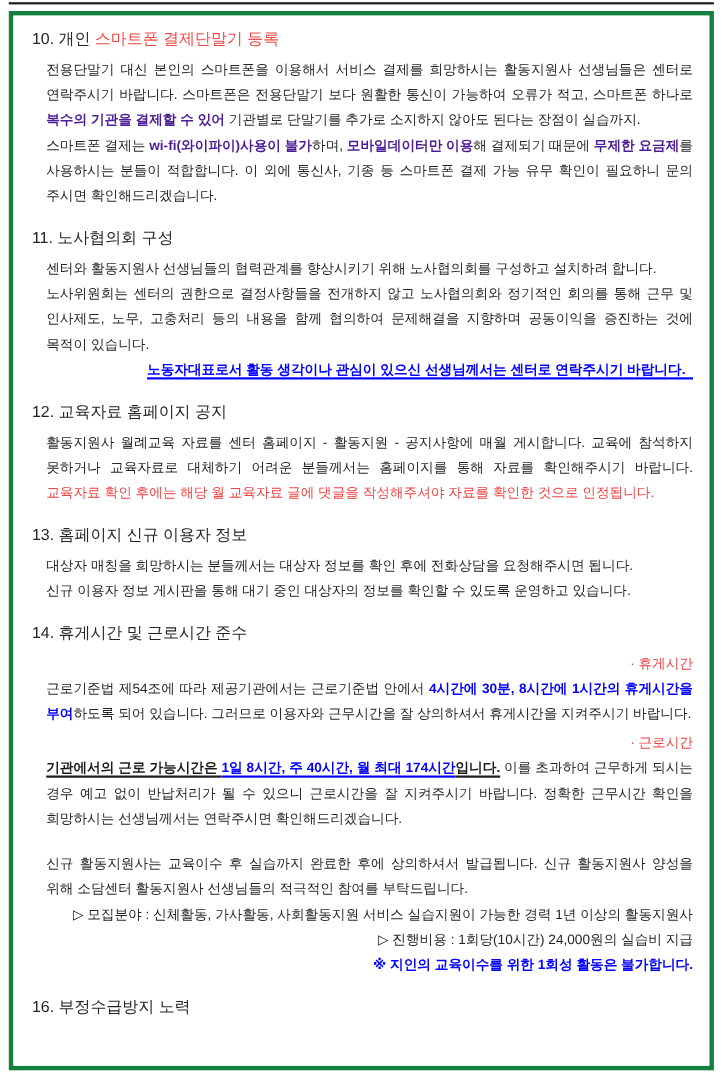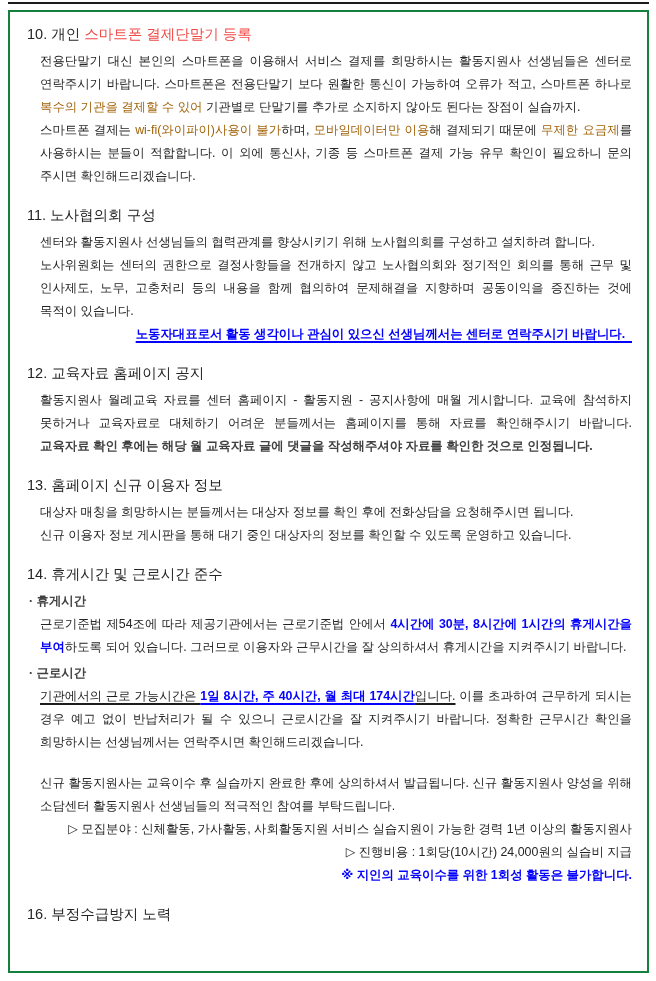--- a/index.html
+++ b/index.html
@@ -9,21 +9,21 @@
     background:#ffffff;
     font-family:"Liberation Sans","DejaVu Sans",sans-serif;
     overflow:hidden;
   }
   .top-rule {
     position:absolute; left:8px; right:7px; top:2px;
     height:2px; background:#1c1c1c;
   }
   .doc-box {
     position:absolute; left:8px; right:7px; top:10px; bottom:8px;
-    border:2px solid #15803d;
+    border:4px solid #15803d;
     box-sizing:border-box;
     padding:13px 15px 0 17px;
     overflow:hidden;
   }
   .section { margin:0 0 18px 0; }
   .sec-title {
     font-size:14.5px; line-height:19px;
     color:#2a2a2a;
     margin:0 0 6px 0;
     white-space:nowrap;
@@ -32,31 +32,31 @@
     font-size:12.4px; line-height:23px;
     color:#242424;
     margin:0 0 0 13px;
     text-align:justify;
     word-break:keep-all;
   }
   .para.bullet {
     margin-left:2px;
     margin-top:3px;
     font-weight:bold;
-    text-align:left;
+    text-align:right;
   }
   .para.noj { text-align:right; }
   
   .run.k  { color:#242424; }
-  .run.kb { color:#404040; font-weight:bold; }
+  .run.kb { color:#ef4444; font-weight:normal; }
   .run.r  { color:#ef4a46; }
-  .run.rb { color:#a16207; font-weight:normal; }
+  .run.rb { color:#4c1d95; font-weight:bold; }
   .run.bb { color:#0402fc; font-weight:bold; }
   .run.bbu { color:#0402fc; font-weight:bold; text-decoration:underline; text-decoration-thickness:1.5px; text-underline-offset:3px; }
-  .run.kbu { color:#1c1c1c; font-weight:normal; text-decoration:underline; text-decoration-thickness:1.5px; text-underline-offset:3px; }
+  .run.kbu { color:#1c1c1c; font-weight:bold; text-decoration:underline; text-decoration-thickness:1.5px; text-underline-offset:3px; }
 </style>
 </head>
 <body>
 
 <div class="page">
   <div class="top-rule"></div>
   <div class="doc-box">
     <div id="sections">
         <div class="section">
           <div class="sec-title"><span class="run k">10. 개인 </span><span class="run r">스마트폰 결제단말기 등록</span></div>

